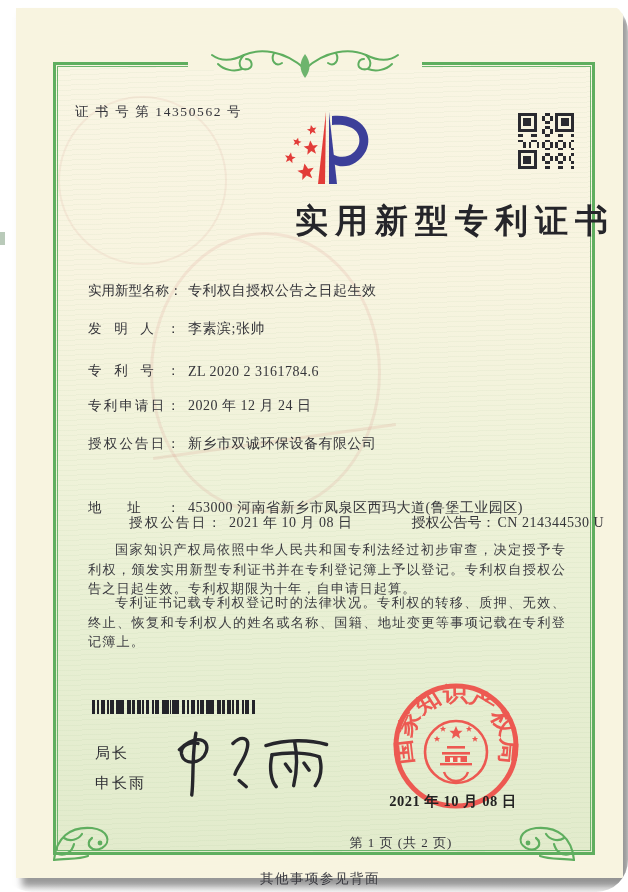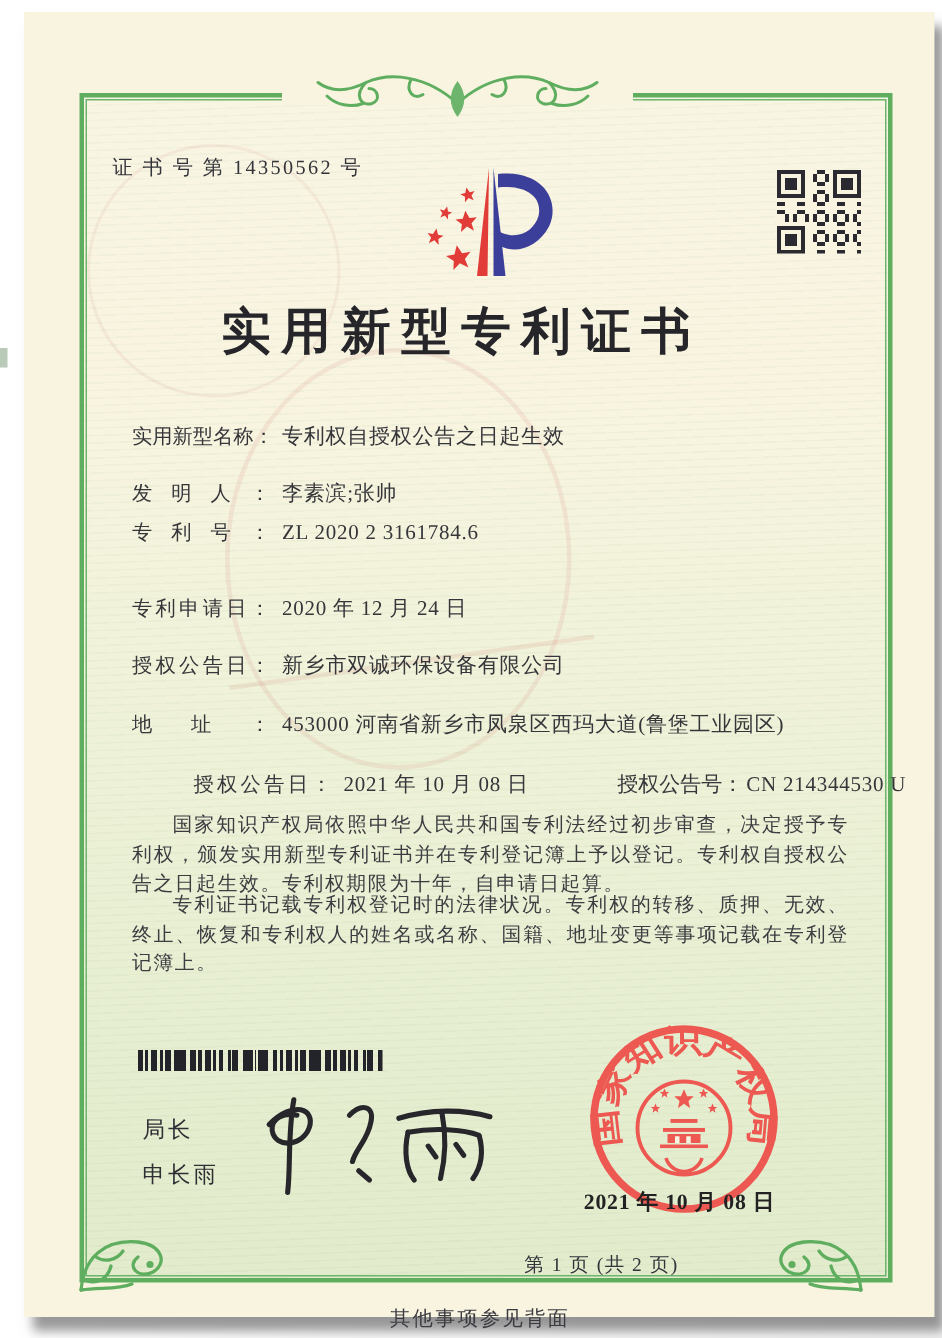--- a/index.html
+++ b/index.html
@@ -1,18 +1,18 @@
 <!DOCTYPE html>
 <html><head>
 <meta charset="utf-8">
 <style>
   html,body{margin:0;padding:0;background:#ffffff;}
   #stage{position:relative;width:628px;height:892px;overflow:hidden;
          background:linear-gradient(135deg,#ffffff 60%,#f2f2f2 100%);
-         font-family:"Liberation Serif","DejaVu Serif",serif;color:#2c2c31;}
+         font-family:"Liberation Serif","DejaVu Serif",serif;color:#2c2c31;border-radius:32px;}
   .abs{position:absolute;}
   
   #paper{left:16px;top:8px;width:607px;height:870px;background:#f8f4e0;
          box-shadow:6px 9px 7px rgba(70,70,70,.55);}
   
   #frame{left:53px;top:62px;width:542px;height:793px;border:3px solid #5fae5f;box-sizing:border-box;
          background:
            repeating-linear-gradient(178deg, rgba(120,170,110,0.06) 0 1px, rgba(0,0,0,0) 1px 5px),
            linear-gradient(180deg,#f9f5e3 0%,#f8f4e0 26%,#eff2d9 52%,#e8efd3 72%,#e2ebcc 100%);}
   #frame::after{content:"";position:absolute;inset:1px;border:1px solid #6db46d;pointer-events:none;}
@@ -20,21 +20,21 @@
   .wm-circle{border-radius:50%;pointer-events:none;}
   #wm1{left:150px;top:232px;width:225px;height:275px;border:3px solid rgba(213,128,118,.14);}
   #wm2{left:58px;top:96px;width:165px;height:165px;border:2px solid rgba(213,128,118,.11);}
   #wm3{left:152px;top:440px;width:245px;height:3px;background:rgba(213,128,118,.16);transform:rotate(-8deg);}
   #scanmark{left:0;top:232px;width:5px;height:13px;background:#8aa78a;opacity:.6;}
   
   #certno{left:75px;top:103px;font-size:13.5px;letter-spacing:1.6px;color:#33333a;}
   #logo{left:252px;top:100px;}
   #qr{left:518px;top:113px;}
   
-  #title{left:0;top:199px;width:615px;text-align:center;font-size:33px;font-weight:600;
+  #title{left:0;top:199px;width:615px;text-align:right;font-size:33px;font-weight:600;
          letter-spacing:7px;color:#25252a;}
   
   .frow{left:88px;font-size:14px;color:#35353a;white-space:nowrap;}
   .flabel{display:inline-block;width:92px;font-size:13.5px;text-align:justify;text-align-last:justify;
           vertical-align:bottom;}
   .fvalue{margin-left:8px;letter-spacing:.5px;}
   
   .para{left:88px;width:478px;font-size:13.2px;line-height:19.5px;letter-spacing:1.1px;
         color:#3c3c41;text-indent:27px;text-align:justify;}
   
@@ -237,30 +237,30 @@
   </div>
 
   <div id="title" class="abs">实用新型专利证书</div>
 
   <div class="abs frow" style="top:282px;">
     <span class="flabel">实用新型名称：</span><span class="fvalue">专利权自授权公告之日起生效</span>
   </div>
   <div class="abs frow" style="top:320px;">
     <span class="flabel">发明人：</span><span class="fvalue">李素滨;张帅</span>
   </div>
-  <div class="abs frow" style="top:346px;">
+  <div class="abs frow" style="top:362px;">
     <span class="flabel">专利号：</span><span class="fvalue">ZL 2020 2 3161784.6</span>
   </div>
   <div class="abs frow" style="top:397px;">
     <span class="flabel">专利申请日：</span><span class="fvalue">2020 年 12 月 24 日</span>
   </div>
   <div class="abs frow" style="top:435px;">
     <span class="flabel">授权公告日：</span><span class="fvalue">新乡市双诚环保设备有限公司</span>
   </div>
-  <div class="abs frow" style="top:474px;">
+  <div class="abs frow" style="top:499px;">
     <span class="flabel">地址：</span><span class="fvalue">453000 河南省新乡市凤泉区西玛大道(鲁堡工业园区)</span>
   </div>
   <div class="abs frow" style="top:514px;margin-left:41px;">
     <span class="flabel">授权公告日：</span><span class="fvalue">2021 年 10 月 08 日</span>
     <span style="display:inline-block;width:52px;"></span>
     <span>授权公告号：</span><span class="fvalue" style="margin-left:2px;">CN 214344530 U</span>
   </div>
 
   <div class="abs para" style="top:593px;">专利证书记载专利权登记时的法律状况。专利权的转移、质押、无效、终止、恢复和专利权人的姓名或名称、国籍、地址变更等事项记载在专利登记簿上。</div>
   <div class="abs para" style="top:540px;">国家知识产权局依照中华人民共和国专利法经过初步审查，决定授予专利权，颁发实用新型专利证书并在专利登记簿上予以登记。专利权自授权公告之日起生效。专利权期限为十年，自申请日起算。</div>

